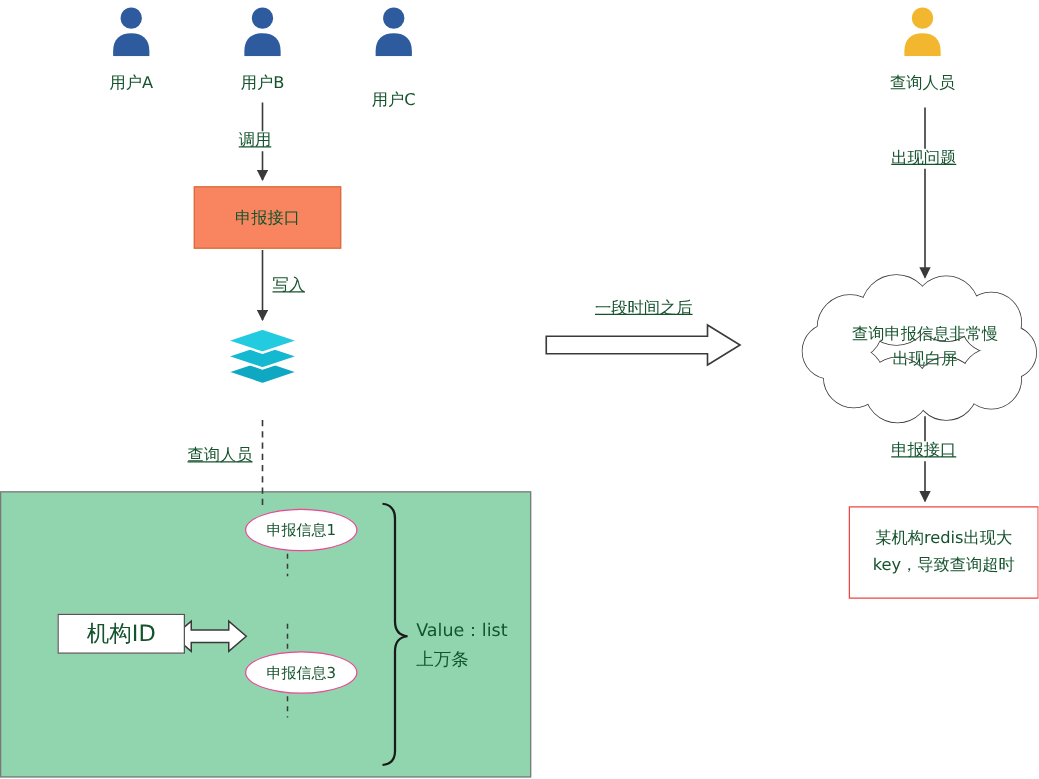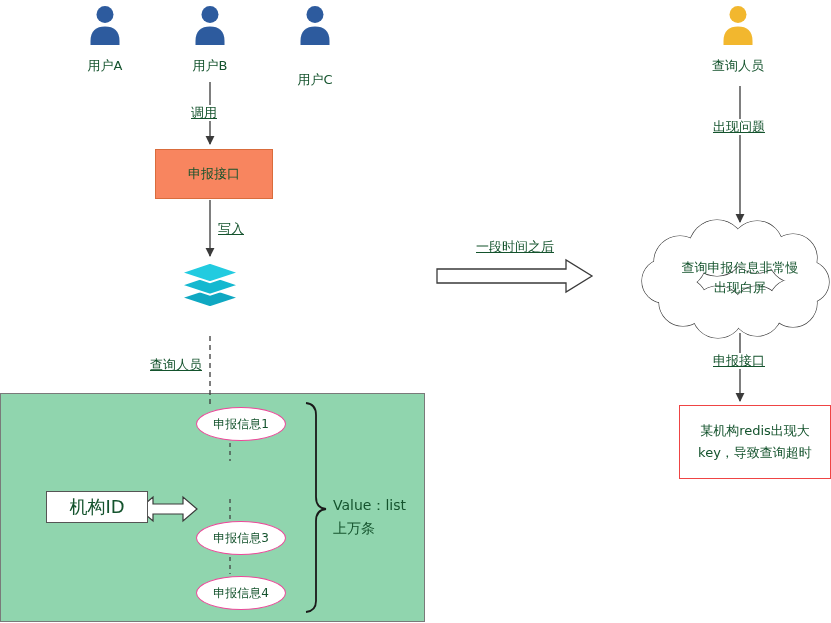--- a/index.html
+++ b/index.html
@@ -148,23 +148,20 @@
   </span>
 
   <span class="edge-label" style="left:147px;top:357px">查询人员</span>
 
   <div class="ellipse" style="left:196px;top:407px">
     <span>申报信息1</span>
   </div>
   <div class="ellipse" style="left:196px;top:521px">
     <span>申报信息3</span>
   </div>
-  <div class="ellipse" style="left:196px;top:576px">
-    <span>申报信息4</span>
-  </div>
 
   <div class="org-box">
     <span>机构ID</span>
   </div>
 
   <div class="value-label">
     <div>Value：list</div>
     <div>上万条</div>
   </div>
 

